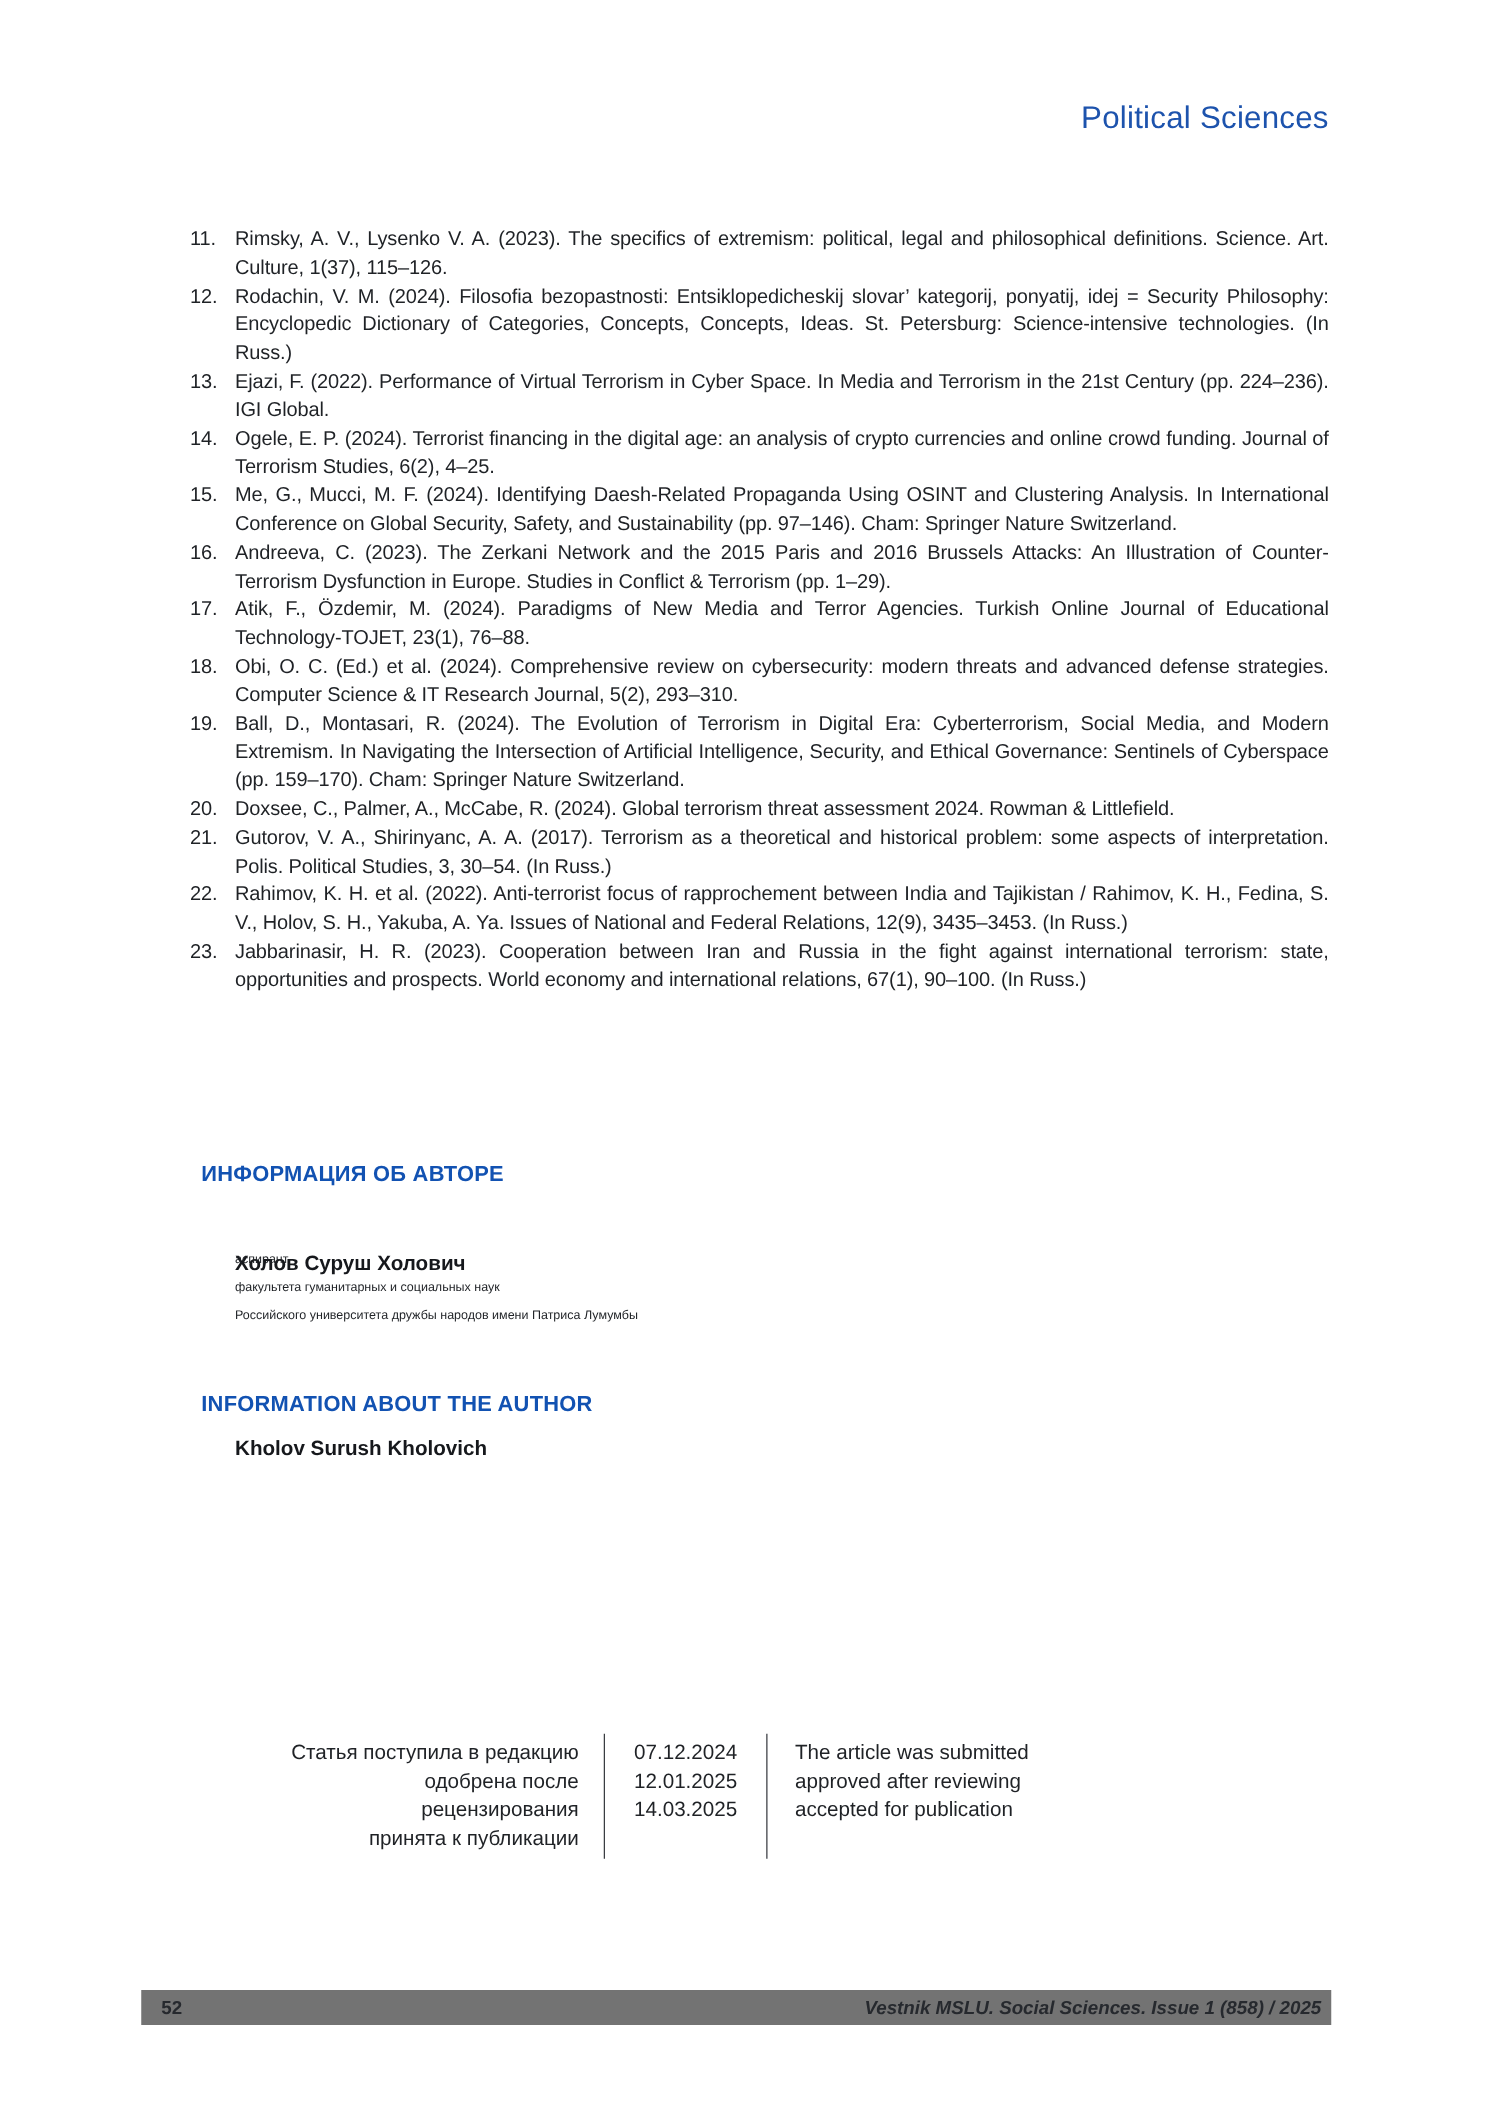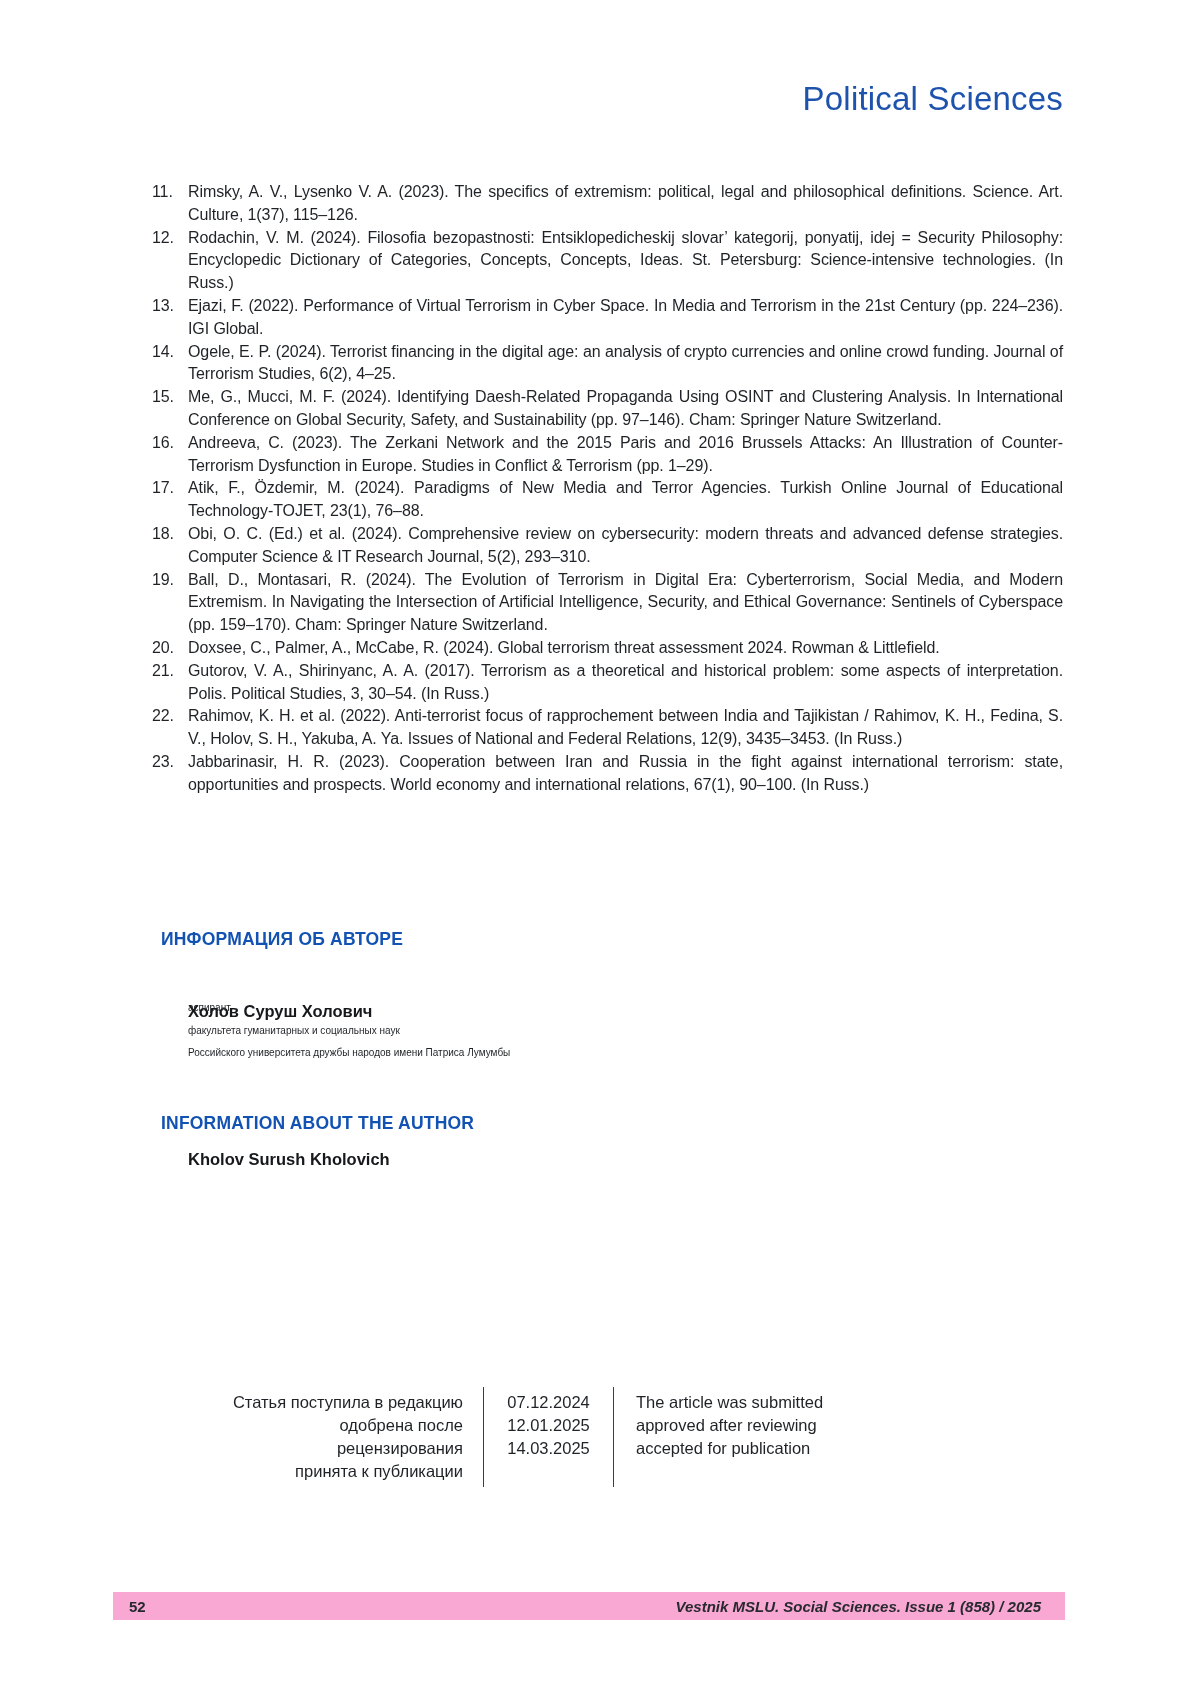--- a/index.html
+++ b/index.html
@@ -10,21 +10,21 @@
     height: 1697px;
     background: #ffffff;
     font-family: "Liberation Sans", sans-serif;
     color: #1f2226;
     overflow: hidden;
   }
   .running-head {
     position: absolute;
     top: 80px;
     right: 137px;
-    font-size: 33px;
+    font-size: 25px;
     font-weight: 400;
     color: #1d53ad;
     letter-spacing: 0.2px;
     text-align: center;
   }
   .refs {
     position: absolute;
     left: 152px;
     top: 181px;
     width: 911px;
@@ -82,25 +82,25 @@
     border-left: 1.5px solid #3a3d42;
     border-right: 1.5px solid #3a3d42;
   }
   .sub-en { padding-left: 22px; text-align: left; }
   .footer-bar {
     position: absolute;
     left: 113px;
     top: 1592px;
     width: 952px;
     height: 28px;
-    background: #f9a8d4;
+    background: #737373;
     display: flex;
     align-items: center;
     justify-content: space-between;
-    padding: 0 24px 0 16px;
+    padding: 0 8px 0 16px;
     font-size: 15px;
     color: #26292e;
   }
   .page-num { font-weight: 700; }
   .journal-ref { font-weight: 700; font-style: italic; }
 </style>
 </head>
 <body>
 
 <div class="page">

